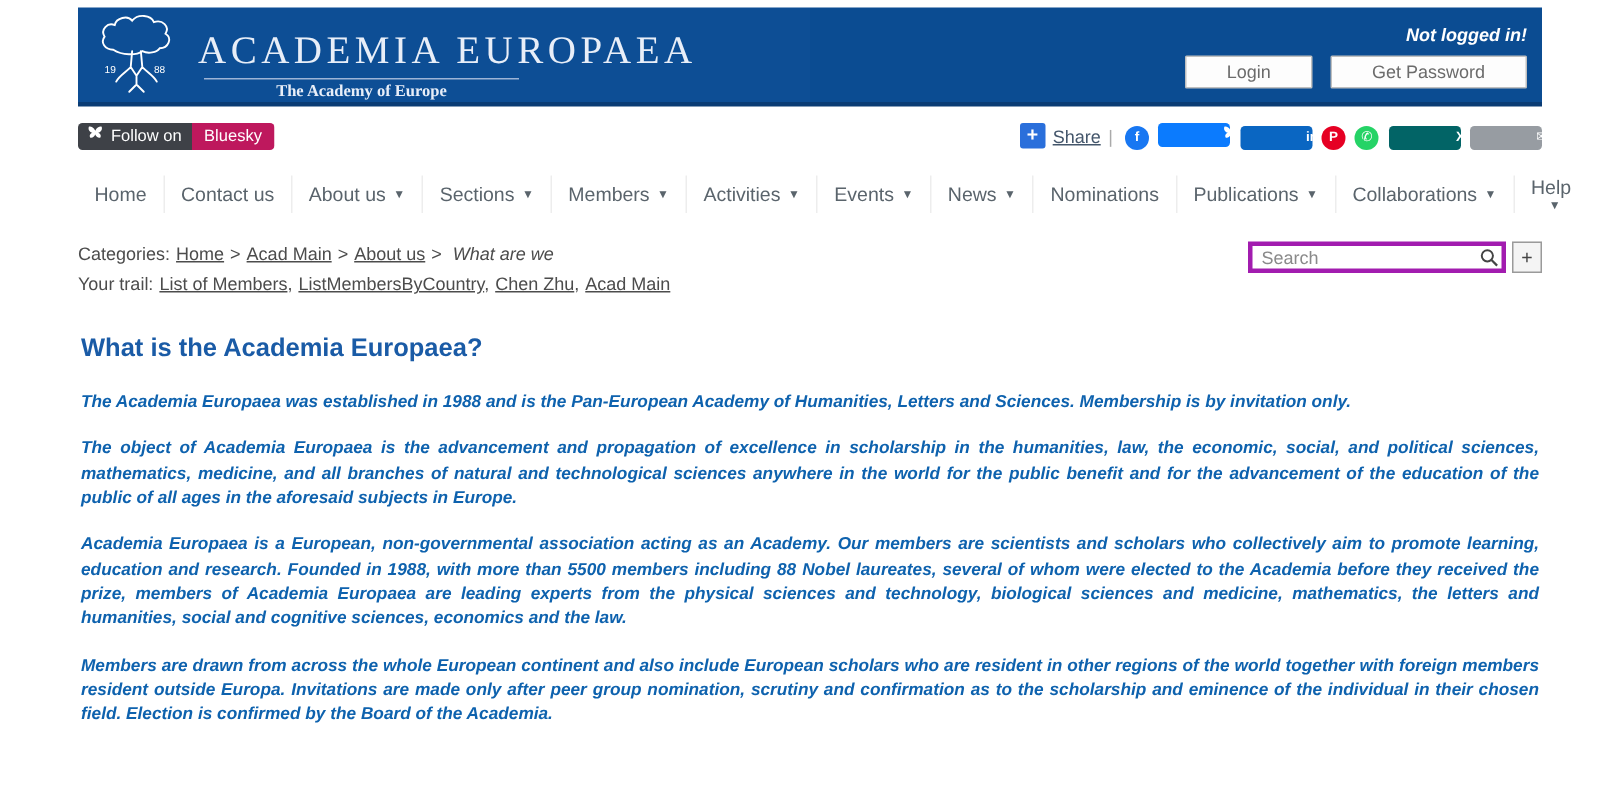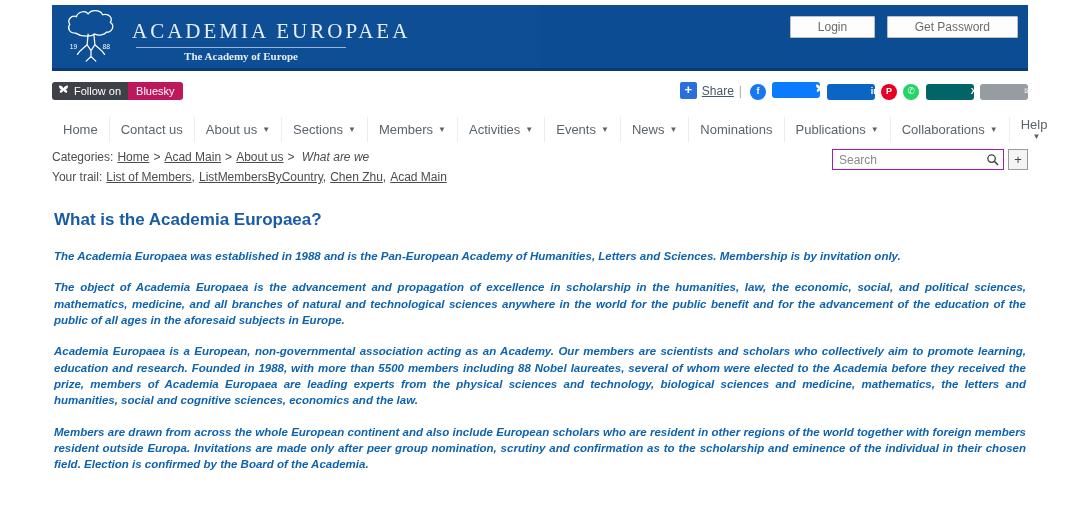--- a/index.html
+++ b/index.html
@@ -15,21 +15,21 @@
   .masthead {
     position:relative; height:66px; margin-top:5px;
     background:linear-gradient(90deg,#0d4e95 0%, #0d4e95 50%, #0b4c92 50%, #0b4c92 100%);
     border-bottom:3px solid #0a3c74;
   }
   .logo { position:absolute; left:10px; top:3px; display:flex; }
   .tree-svg { width:58px; height:58px; }
   .logo-text { margin-left:12px; padding-top:11px; }
   .logo-title {
     font-family:"Liberation Serif","DejaVu Serif",serif;
-    font-size:21px; letter-spacing:3px; color:#e8eef8; white-space:nowrap;
+    font-size:26px; letter-spacing:3px; color:#e8eef8; white-space:nowrap;
   }
   .logo-tagline-wrap { border-top:1px solid #9db4d6; margin-top:3px; width:210px; margin-left:4px; }
   .logo-tagline {
     font-family:"Liberation Serif","DejaVu Serif",serif;
     font-weight:bold; font-size:11px; color:#e8eef8;
     text-align:center; padding-top:2px;
   }
   .auth { position:absolute; right:10px; top:11px; text-align:right; }
   .auth-status { color:#fff; font-style:italic; font-weight:bold; font-size:12px; margin-bottom:7px; }
   .auth-btn {
@@ -58,31 +58,31 @@
   .circle { border-radius:50%; }
   .square { border-radius:3px;padding-left:48px; }
 
   
   .nav { display:flex; margin-top:12px; font-size:13px; color:#5a646c; align-items:center; }
   .nav-item { padding:5px 11px; border-right:1px solid #ededed; cursor:pointer; white-space:nowrap; display:flex; align-items:center; }
   .nav-item:last-child { border-right:none;flex-direction:column; }
   .nav-arrow { font-size:8px; color:#5a646c; margin-left:5px; }
 
   
-  .crumb-zone { position:relative; margin-top:1px; font-size:12px; color:#4c4c4c; }
+  .crumb-zone { position:relative; margin-top:13px; font-size:12px; color:#4c4c4c; }
   .crumb-row { line-height:20px; }
   .crumb-label { margin-right:4px; }
   .crumb-link { color:#4c4c4c; text-decoration:underline; cursor:pointer; }
   .crumb-sep { margin:0 4px; }
   .crumb-current { font-style:italic; }
   .trail-comma { margin-right:4px; }
   .search-box { position:absolute; right:0; top:2px; display:flex; align-items:flex-start; }
   .search-wrap { position:relative; }
   .search-input {
-    width:172px; height:21px; border:1px solid #a21caf; padding:0 22px 0 6px;
+    width:172px; height:21px; border:3px solid #a21caf; padding:0 22px 0 6px;
     font-size:12px; font-family:inherit; color:#333;
   }
   .search-input::placeholder { color:#8a8a8a; opacity:1; }
   .search-mag { position:absolute; right:5px; top:4px; cursor:pointer; }
   .search-add {
     width:20px; height:21px; border:1px solid #9a9a9a; background:#f4f4f4; margin-left:4px;
     font-size:13px; color:#444; text-align:center; line-height:19px; cursor:pointer;
   }
 
   
@@ -123,20 +123,21 @@
         <text x="42" y="42" font-size="7" fill="#ffffff">88</text>
       </svg>
       <div class="logo-text">
         <div class="logo-title">ACADEMIA EUROPAEA</div>
         <div class="logo-tagline-wrap">
           <div class="logo-tagline">The Academy of Europe</div>
         </div>
       </div>
     </div>
     <div class="auth">
+      <div class="auth-status">Not logged in!</div>
       <div>
         <button class="auth-btn">Login</button>
         <button class="auth-btn">Get Password</button>
       </div>
     </div>
   </header>
 
   <div class="social-row">
     <a class="bsky-btn">
       <span class="bsky-left">

